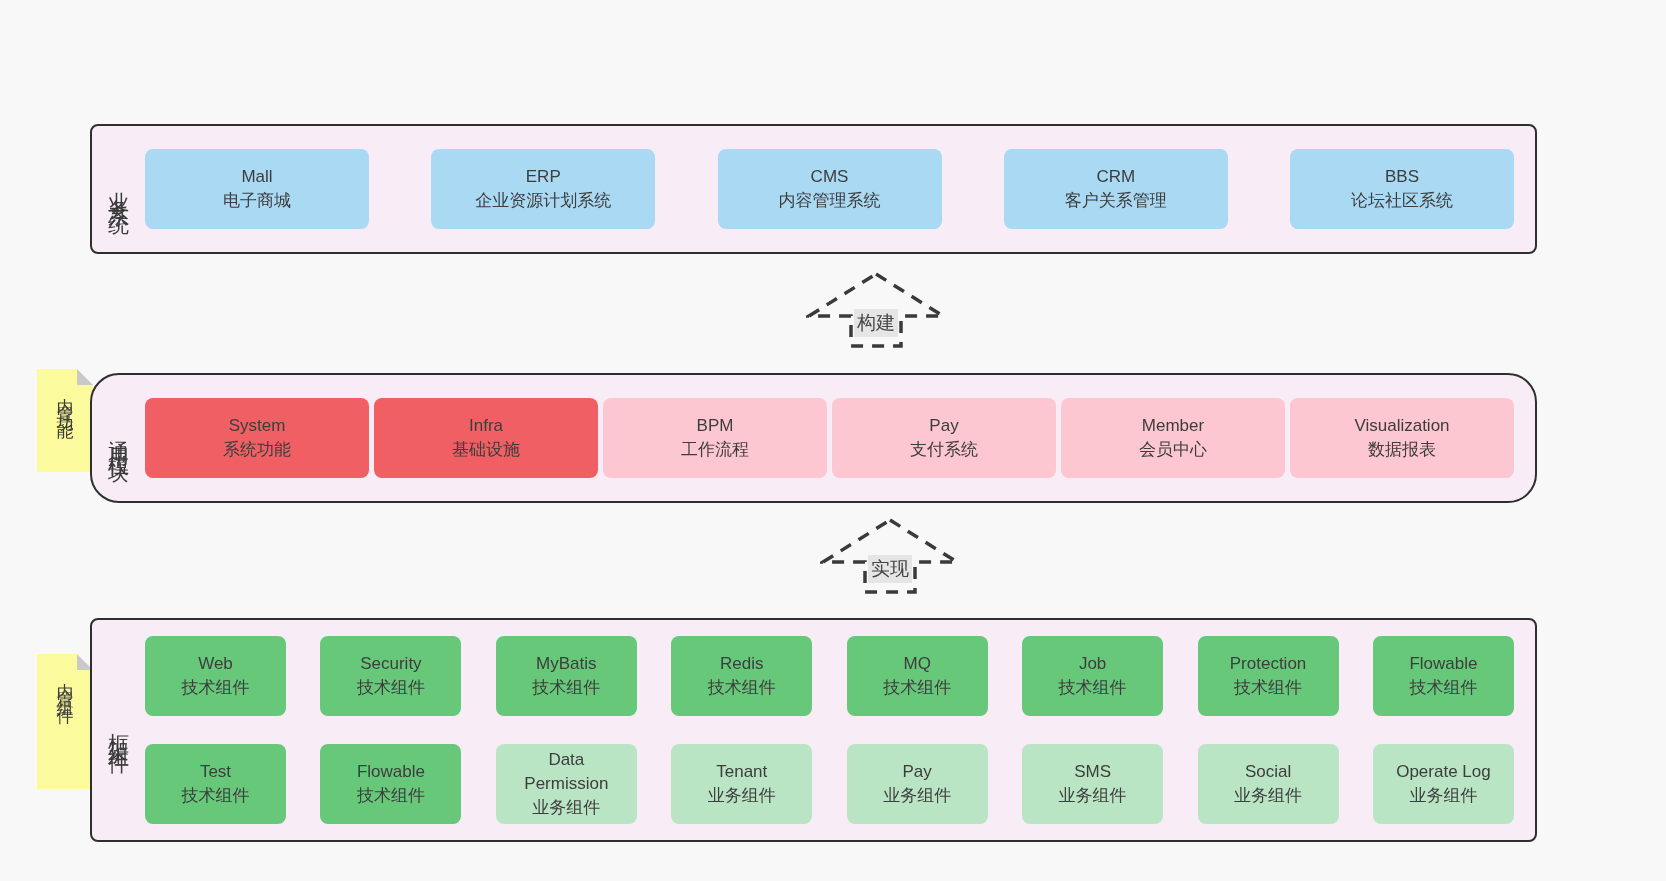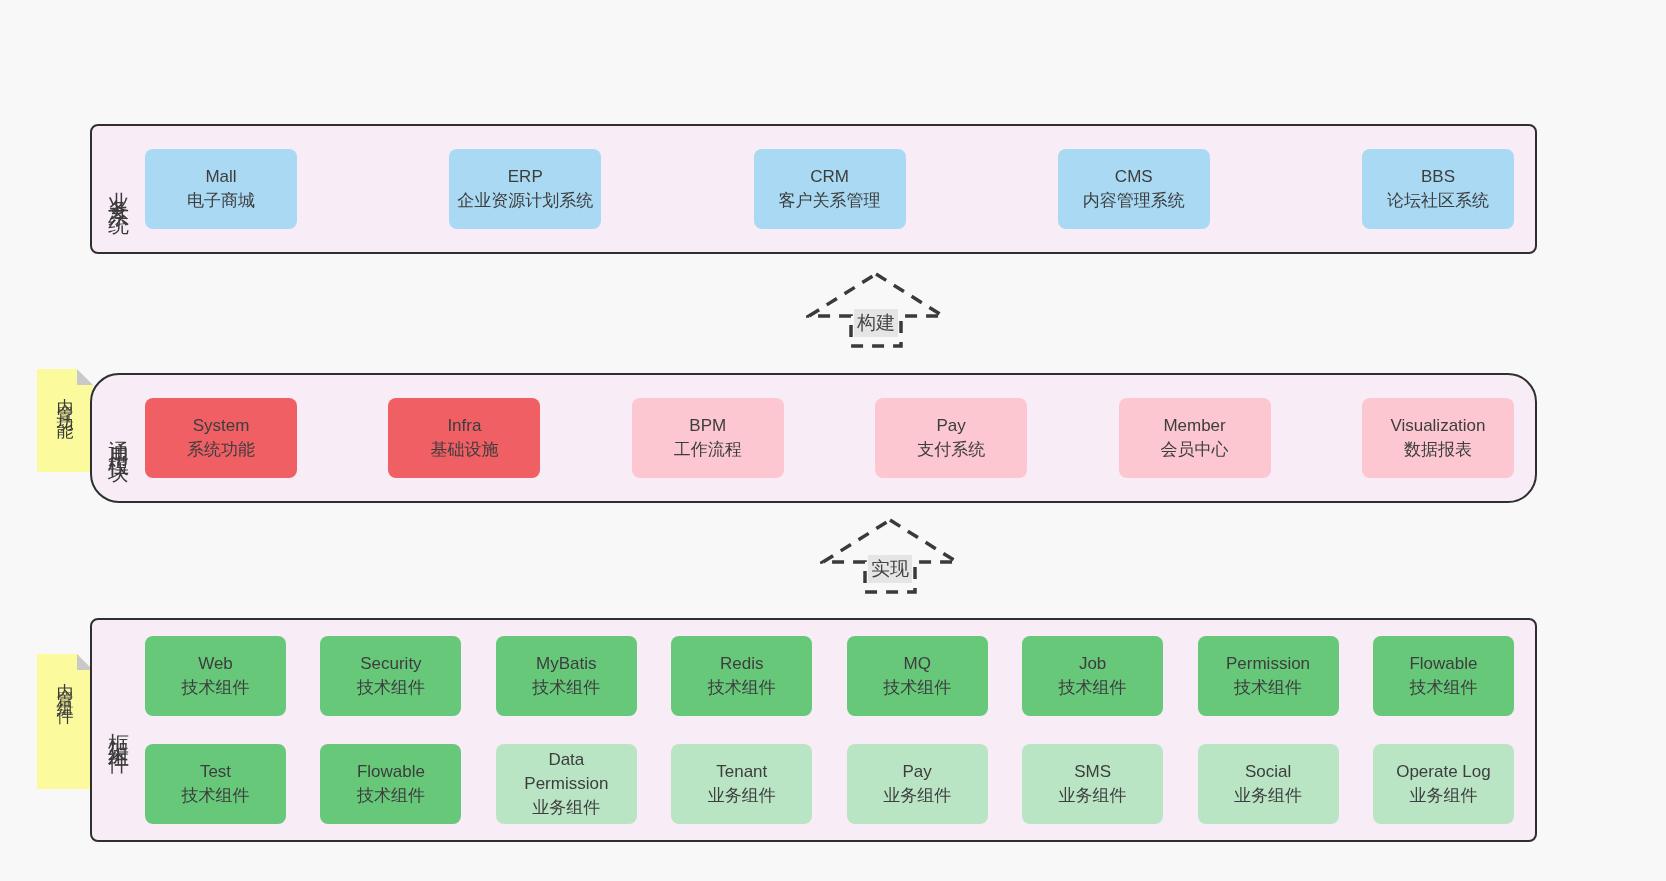--- a/index.html
+++ b/index.html
@@ -24,21 +24,21 @@
     font-size:21px;letter-spacing:7px;color:#3a3a3a;
   }
   .band-content{flex:1;display:flex;justify-content:space-between;align-items:center;}
   .rows-wrap{flex:1;display:flex;flex-direction:column;gap:28px;justify-content:center;}
   .box{
     height:80px;border-radius:8px;box-sizing:border-box;
     display:flex;flex-direction:column;align-items:center;justify-content:center;
     text-align:center;font-size:17px;line-height:24px;
   }
   .box .name{max-width:112px;}
-  .w6{width:152px;}
+  .w6{width:224px;}
   .w8{width:141px;}
   .blue{background:var(--blue-box,#a9d9f3);}
   .red{background:var(--red-box,#f05f64);}
   .pink{background:var(--pink-box,#fcc7d0);align-items:center;}
   .green{background:var(--green-box,#67c87a);}
   .lgreen{background:var(--light-green-box,#b9e5c4);}
   .note{
     position:absolute;left:37px;width:56px;box-sizing:border-box;z-index:1;
     background:linear-gradient(225deg,transparent 12px,var(--note-bg,#fbfa9d) 0);
     display:flex;justify-content:center;padding-top:16px;
@@ -72,26 +72,26 @@
     <div class="band-content">
       <div class="box w6 blue">
         <div class="name">Mall</div>
         <div class="sub">电子商城</div>
       </div>
       <div class="box w6 blue">
         <div class="name">ERP</div>
         <div class="sub">企业资源计划系统</div>
       </div>
       <div class="box w6 blue">
+        <div class="name">CMS</div>
+        <div class="sub">内容管理系统</div>
+      </div>
+      <div class="box w6 blue">
         <div class="name">CRM</div>
         <div class="sub">客户关系管理</div>
-      </div>
-      <div class="box w6 blue">
-        <div class="name">CMS</div>
-        <div class="sub">内容管理系统</div>
       </div>
       <div class="box w6 blue">
         <div class="name">BBS</div>
         <div class="sub">论坛社区系统</div>
       </div>
     </div>
   </div>
 
   <div class="arrow" style="left:806px;top:271px;">
     <svg width="140" height="78" viewBox="0 0 140 78">
@@ -169,21 +169,21 @@
         </div>
         <div class="box w8 green">
           <div class="name">MQ</div>
           <div class="sub">技术组件</div>
         </div>
         <div class="box w8 green">
           <div class="name">Job</div>
           <div class="sub">技术组件</div>
         </div>
         <div class="box w8 green">
-          <div class="name">Permission</div>
+          <div class="name">Protection</div>
           <div class="sub">技术组件</div>
         </div>
         <div class="box w8 green">
           <div class="name">Flowable</div>
           <div class="sub">技术组件</div>
         </div>
       </div>
       <div class="band-content">
         <div class="box w8 green">
           <div class="name">Test</div>

